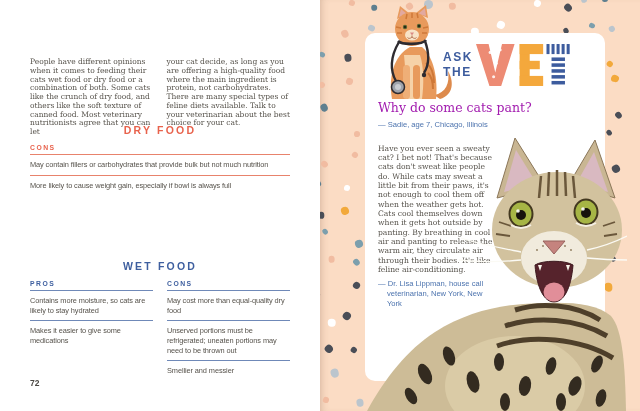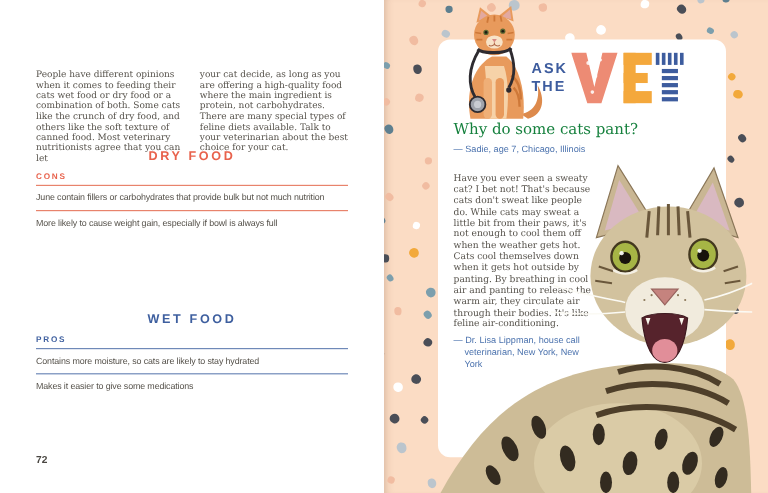--- a/index.html
+++ b/index.html
@@ -38,21 +38,21 @@
   .page-right { position:relative; width:320px; height:411px; background:#FBDCC4; overflow:hidden;
                 box-shadow:inset 6px 0 8px -6px rgba(100,60,40,.3); }
   .dots { position:absolute; inset:0; z-index:0; }
   .dots i { position:absolute; display:block; border-radius:48% 52% 55% 45% / 52% 48% 50% 50%; }
   .card { position:absolute; left:45px; top:33px; width:240px; height:348px; background:#FFFFFF;
           border-radius:10px; z-index:1; }
   .logo { position:absolute; left:78px; top:6px; display:flex; align-items:center; gap:3px; }
   .ask-the { font-family:"Liberation Sans",sans-serif; font-weight:bold; font-size:12px;
              letter-spacing:1.6px; color:#3D5C9E; line-height:1.25; }
   .qa { position:absolute; left:13px; top:68px; width:224px; }
-  .question { font-size:12.5px; color:#15803d; white-space:nowrap; line-height:1.1; }
+  .question { font-size:12.5px; color:#a21caf; white-space:nowrap; line-height:1.1; }
   .asker { margin-top:5px; font-family:"Liberation Sans",sans-serif; font-size:7.6px; color:#4C73AE; }
   .answer { margin-top:15px; width:118px; font-size:7.6px; line-height:1.23; color:#56524B; }
   .attribution { margin-top:5px; width:112px; font-family:"Liberation Sans",sans-serif; font-size:7.6px;
                  line-height:1.3; color:#4C73AE; padding-left:9px; text-indent:-9px; }
   .small-cat { position:absolute; left:50px; top:5px; z-index:2; }
   .big-cat { position:absolute; left:45px; top:134px; z-index:2; }
 </style>
 </head>
 <body>
 
@@ -63,33 +63,39 @@
     <div class="intro">
       <p>People have different opinions when it comes to feeding their cats wet food or dry food or a combination of both. Some cats like the crunch of dry food, and others like the soft texture of canned food. Most veterinary nutritionists agree that you can let</p>
       <p>your cat decide, as long as you are offering a high-quality food where the main ingredient is protein, not carbohydrates. There are many special types of feline diets available. Talk to your veterinarian about the best choice for your cat.</p>
     </div>
 
     <section class="food-section dry">
       <h2 class="food-heading">DRY FOOD</h2>
       <div class="cols">
         <div class="col">
           <div class="col-label">CONS</div>
-          <div class="pc-item">June contain fillers or carbohydrates that provide bulk but not much nutrition</div>
+          <div class="pc-item">May contain fillers or carbohydrates that provide bulk but not much nutrition</div>
           <div class="pc-item">More likely to cause weight gain, especially if bowl is always full</div>
         </div>
       </div>
     </section>
 
     <section class="food-section wet">
       <h2 class="food-heading">WET FOOD</h2>
       <div class="cols">
         <div class="col">
           <div class="col-label">PROS</div>
           <div class="pc-item">Contains more moisture, so cats are likely to stay hydrated</div>
           <div class="pc-item">Makes it easier to give some medications</div>
+        </div>
+        <div class="col">
+          <div class="col-label">CONS</div>
+          <div class="pc-item">May cost more than equal-quality dry food</div>
+          <div class="pc-item">Unserved portions must be refrigerated; uneaten portions may need to be thrown out</div>
+          <div class="pc-item">Smellier and messier</div>
         </div>
       </div>
     </section>
 
     <div class="page-num">72</div>
   </section>
 
   <section class="page-right">
     <div class="dots">
         <i style="left: 28.6px; top: 0.3px; width: 5.9px; height: 5.6px; background: rgb(241, 188, 161); transform: rotate(25deg);"></i>

